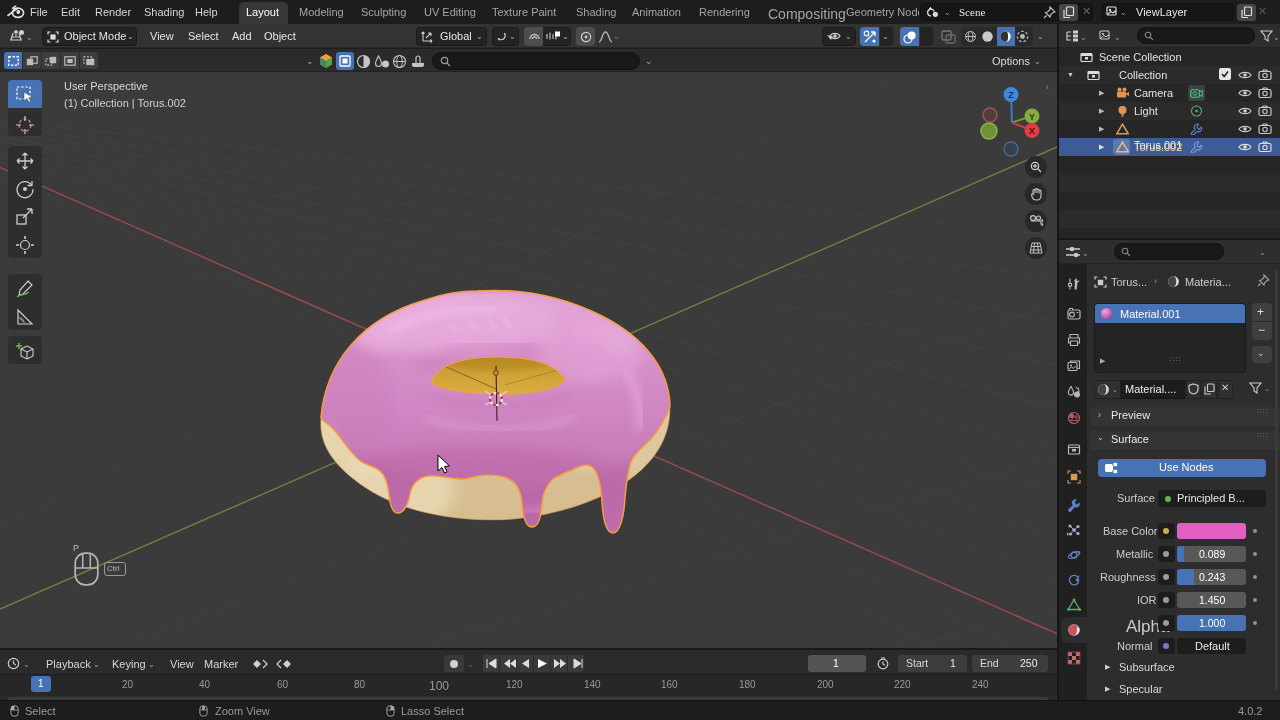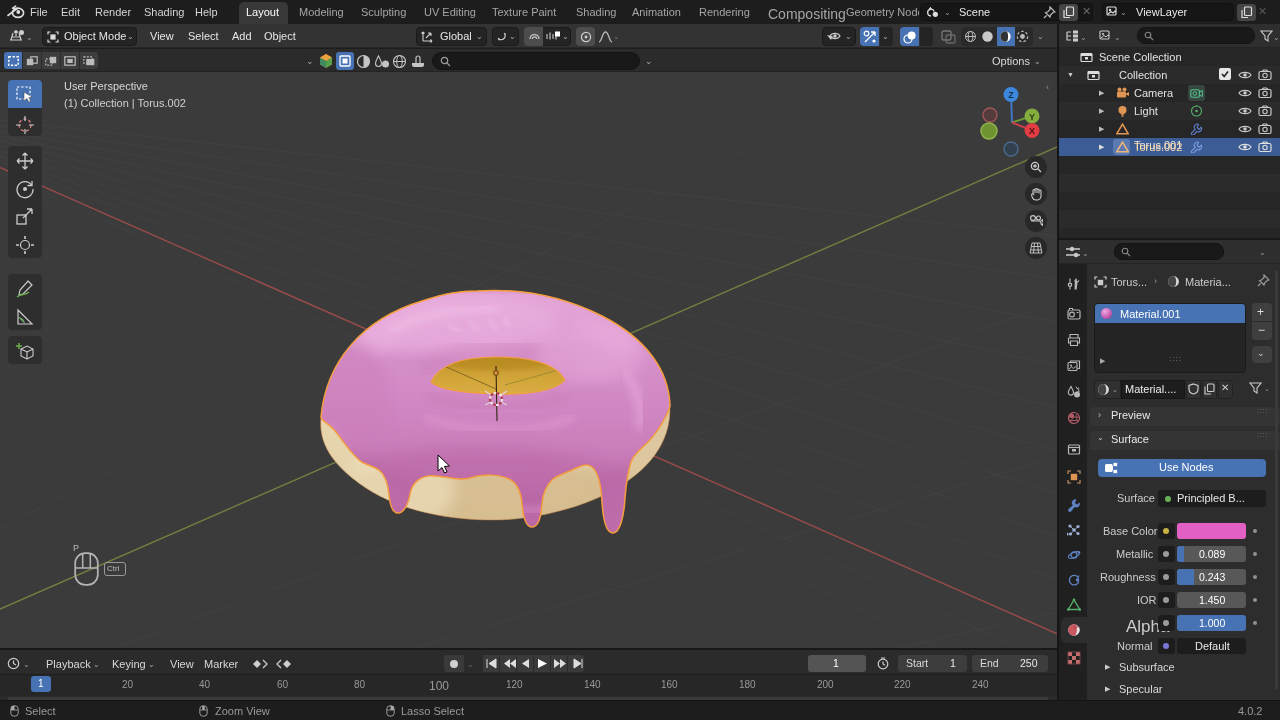--- a/index.html
+++ b/index.html
@@ -38,21 +38,21 @@
     <span class="txt" style="left:0px;top:6px;font-size:11px;color:#a5a5a5;">Geometry Nodes</span>
   </div>
 
   <div class="abs" style="left:920px;top:3px;width:173px;height:18px;background:#161616;border-radius:4px;border:1px solid #111;"></div>
   <svg class="abs" style="left:926px;top:6px;" width="14" height="12" viewBox="0 0 14 12">
     <path d="M5,10 a3.4,3.4 0 1 1 3.2,-4.6" fill="none" stroke="#ddd" stroke-width="1.3"></path>
     <circle cx="9.3" cy="8.3" r="2.6" fill="#ddd"></circle>
     <path d="M4.2,1 l1,2.2 M3,2.4 l2.4,0.4" stroke="#ddd" stroke-width="1"></path>
   </svg>
   <span class="txt" style="left:944px;top:8px;font-size:8px;color:#999;">⌄</span>
-  <span class="txt" style="left:959px;top:6px;font-size:11px;color:#e8e8e8;">Scene</span>
+  <span class="txt" style="left:959px;top:6px;font-size:11px;color:#e8e8e8;font-family:Liberation Serif, serif;">Scene</span>
   <svg class="abs" style="left:1043px;top:6px;" width="13" height="13" viewBox="0 0 13 13">
     <path d="M7,1 l5,5 -2,0.5 -2.5,2.5 -0.5,2 -4.5,-4.5 2,-0.5 2.5,-2.5 z M3.5,9.5 L1,12" fill="none" stroke="#b9b9b9" stroke-width="1.2"></path>
   </svg>
   <div class="abs" style="left:1059px;top:4px;width:19px;height:17px;background:#454545;border-radius:3px;"></div>
   <svg class="abs" style="left:1062px;top:6px;" width="13" height="13" viewBox="0 0 13 13">
     <rect x="4.5" y="1" width="7" height="8.5" rx="1" fill="none" stroke="#ddd" stroke-width="1.2"></rect>
     <path d="M2,4 v7.5 h6" fill="none" stroke="#ddd" stroke-width="1.2"></path>
   </svg>
   <span class="txt" style="left:1082px;top:5px;font-size:11px;color:#686868;">✕</span>
 

